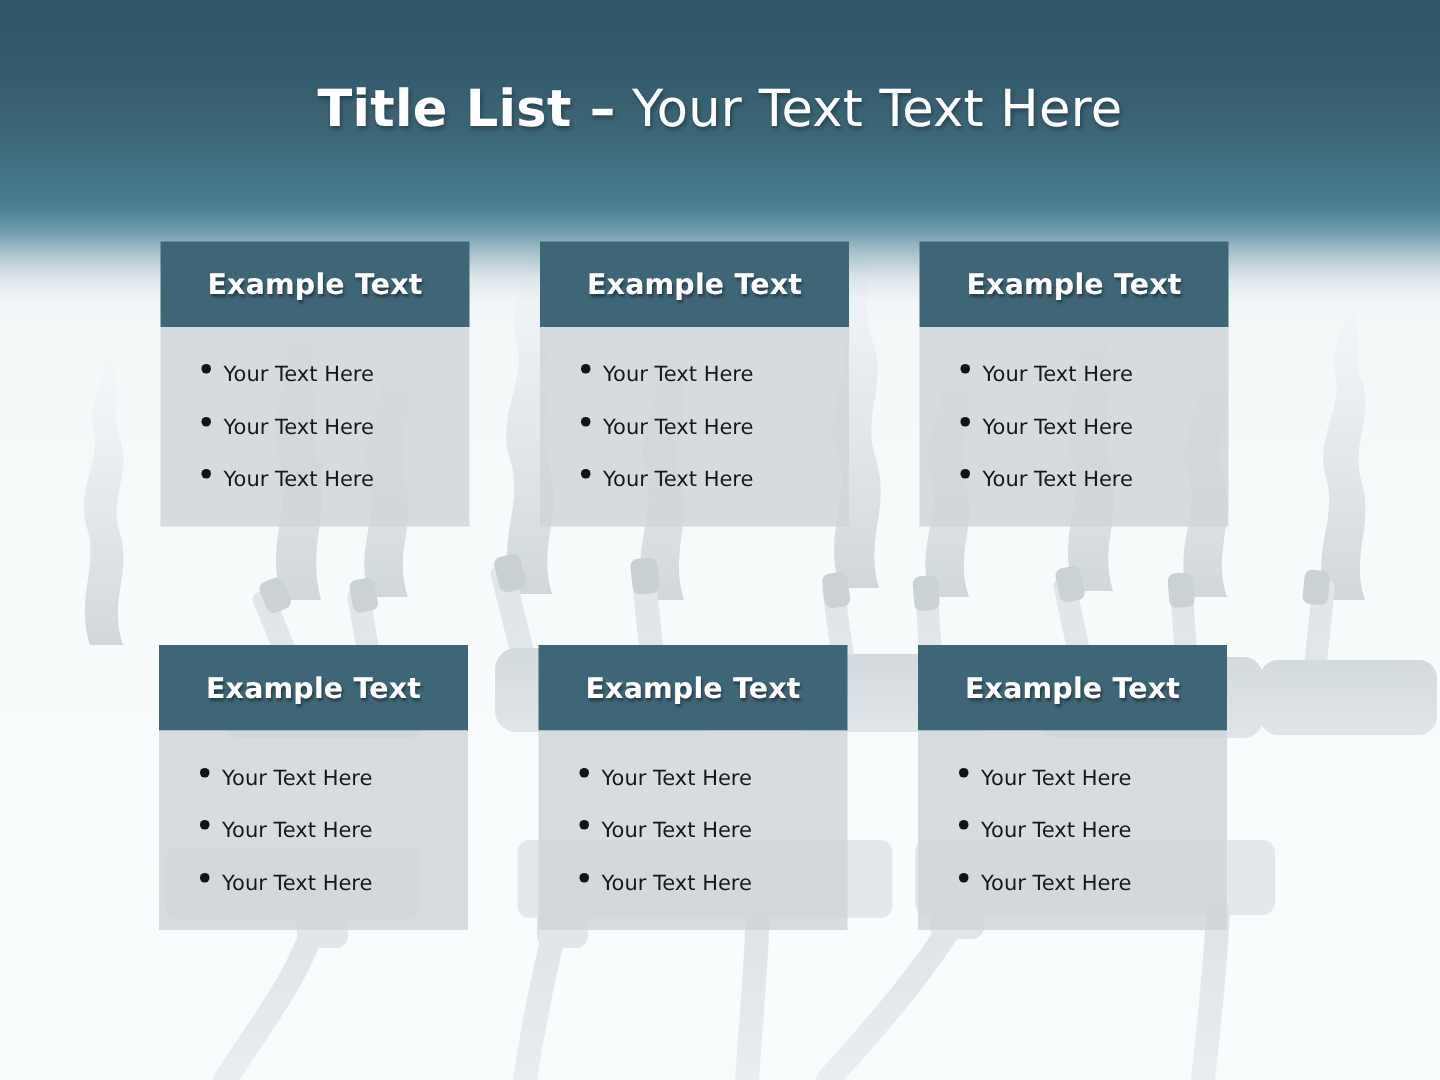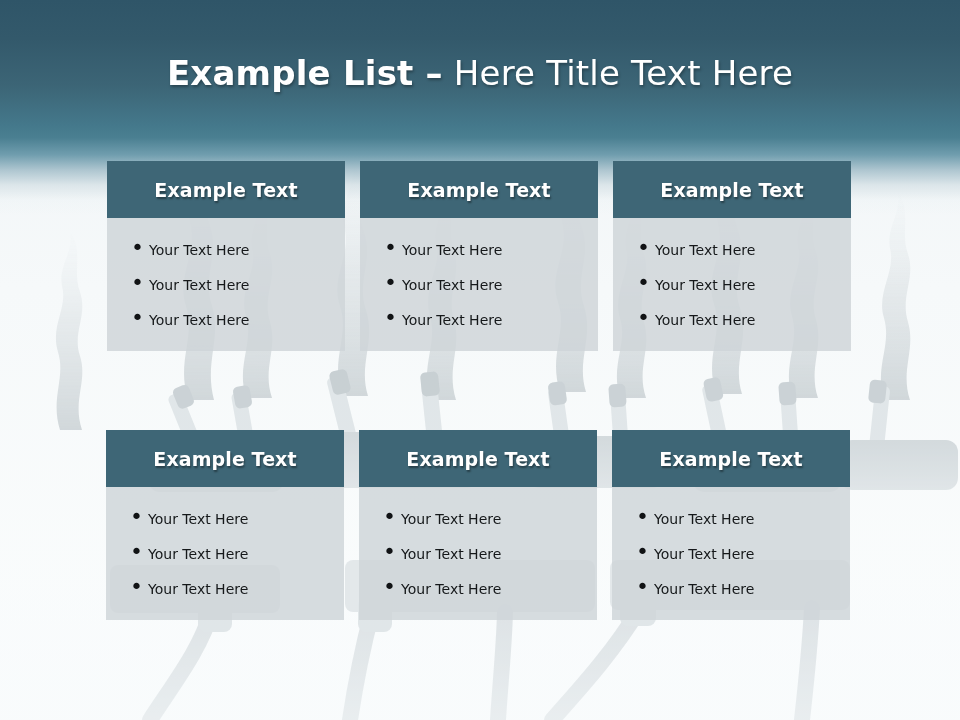--- a/index.html
+++ b/index.html
@@ -65,21 +65,21 @@
     letter-spacing: 0.2px;
     text-shadow: 1px 2px 3px rgba(0,0,0,0.33);
     white-space: nowrap;
   }
   .title .t-strong { font-weight: bold; }
   .title .t-light  { font-weight: normal; }
 
   
   .card {
     position: absolute;
-    width: 238px;
+    width: 206px;
   }
   .card-head {
     background: #3e6676;
     height: 57px;
     display: flex;
     align-items: center;
     justify-content: center;
     color: #ffffff;
     font-size: 19px;
     font-weight: bold;
@@ -217,22 +217,22 @@
         <rect x="198" y="598" width="34" height="34" rx="8"></rect>
         <rect x="358" y="598" width="34" height="34" rx="8"></rect>
         <rect x="620" y="592" width="36" height="34" rx="8"></rect>
       </g>
     </svg>
   </div>
 
   <div class="sky"></div>
 
   <div class="title">
-    <span class="t-strong">Example List –</span>
-    <span class="t-light">Here Title Text Here</span>
+    <span class="t-strong">Title List –</span>
+    <span class="t-light">Your Text Text Here</span>
   </div>
 
   <div class="card c1">
     <div class="card-head">Example Text</div>
     <div class="card-body">
       <div class="bullet-row">
         <span class="bullet-dot">•</span>
         <span class="bullet-text">Your Text Here</span>
       </div>
       <div class="bullet-row">

